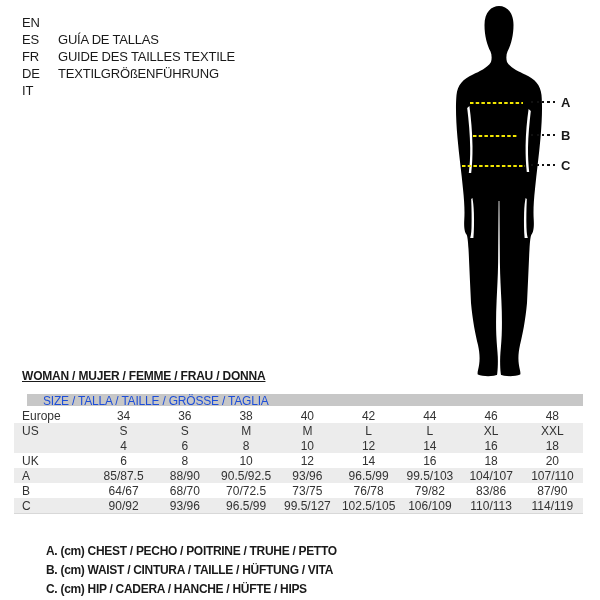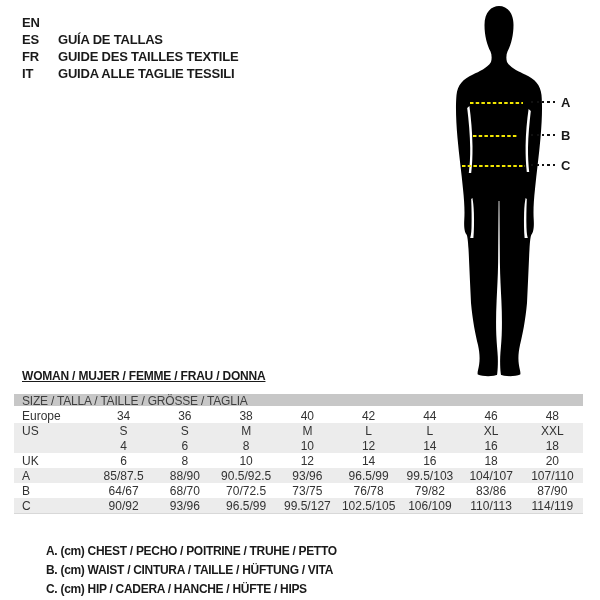--- a/index.html
+++ b/index.html
@@ -2,37 +2,37 @@
 <html><head>
 <meta charset="utf-8">
 <style>
   html,body{margin:0;padding:0;background:#fff;}
   #canvas{
     position:relative;width:600px;height:600px;background:#fff;overflow:hidden;
     font-family:"Liberation Sans",sans-serif;color:#1a1a1a;
   }
   
   .lang-list{position:absolute;left:22px;top:14px;}
-  .lang-row{display:flex;line-height:17px;font-size:13px;font-weight:700;letter-spacing:-0.2px;}
+  .lang-row{display:flex;line-height:17px;font-size:13px;font-weight:400;letter-spacing:-0.2px;}
   .lang-code{width:36px;flex:0 0 36px;}
   .lang-text{white-space:nowrap;}
   
   .figure-wrap{position:absolute;left:0;top:0;width:600px;height:390px;}
   .silhouette-svg{position:absolute;left:449px;top:5px;width:100px;height:375px;}
   .leader{position:absolute;height:2px;width:26px;left:531px;
     background:repeating-linear-gradient(90deg,#111 0 2px,transparent 2px 5.5px);}
   .leader.a{top:101px;} .leader.b{top:134px;} .leader.c{top:164px;}
   .measure-label{position:absolute;left:561px;font-size:13px;font-weight:600;line-height:16px;}
   .measure-label.a{top:95px;} .measure-label.b{top:128px;} .measure-label.c{top:158px;}
   
   .section-title{position:absolute;left:22px;top:369px;font-size:12px;font-weight:700;letter-spacing:-0.2px;text-decoration:underline;}
   
   .size-table-wrap{position:absolute;left:14px;top:394px;width:569px;}
-  .size-table-header{height:14px;line-height:14px;font-size:12px;color:#404040;
-    padding-left:8px;box-sizing:border-box;border-bottom:2px solid #fff;letter-spacing:-0.2px;}
+  .size-table-header{height:14px;line-height:14px;font-size:12px;color:#1d4ed8;
+    padding-left:16px;box-sizing:border-box;border-bottom:2px solid #fff;letter-spacing:-0.2px;margin-left:13px;}
   table.size-table{border-collapse:collapse;table-layout:fixed;width:569px;font-size:12px;color:#333;}
   table.size-table td{height:15px;padding:0;text-align:center;white-space:nowrap;overflow:hidden;}
   table.size-table td.rowlabel{width:79px;text-align:left;padding-left:8px;box-sizing:border-box;}
   table.size-table{border-bottom:1px solid #d8d8d8;}
   
   .legend{position:absolute;left:22px;top:542px;}
   .legend-line{font-size:12px;font-weight:700;line-height:19px;letter-spacing:-0.3px;white-space:nowrap;margin-left:24px;}
 </style>
 </head>
 <body>
@@ -45,22 +45,25 @@
       </div>
       <div class="lang-row">
         <span class="lang-code">ES</span>
         <span class="lang-text">GUÍA DE TALLAS</span>
       </div>
       <div class="lang-row">
         <span class="lang-code">FR</span>
         <span class="lang-text">GUIDE DES TAILLES TEXTILE</span>
       </div>
       <div class="lang-row">
+        <span class="lang-code">DE</span>
+        <span class="lang-text">TEXTILGRÖßENFÜHRUNG</span>
+      </div>
+      <div class="lang-row">
         <span class="lang-code">IT</span>
-        <span class="lang-text">GUIDA ALLE TAGLIE TESSILI</span>
       </div>
     </div>
 
   <div class="figure-wrap">
     <svg class="silhouette-svg" viewBox="0 0 100 375">
       <path d="M50,1 C42.5,1 35.5,7 35.5,20 C35.5,30.5 38,40 41.5,46.5 C42.8,49.5 43,53.5 42,57
            C38.5,63 30,66.5 24,69.5 C14,74 8.5,80 7.5,90 C6.5,101 7,116 8.5,133
            C10,150 12.5,168 14,184 C15.3,196 15.8,206 15.3,214 C14.8,221 15.4,227.5 17.5,229.5
            C18.5,231 19,236 19.5,244 C20.5,262 21,280 22,298 C23.5,315 26.5,330 29,340
            C30.5,347 31,353 30.2,359 C29.5,364.5 28,367.5 28.8,369.5

